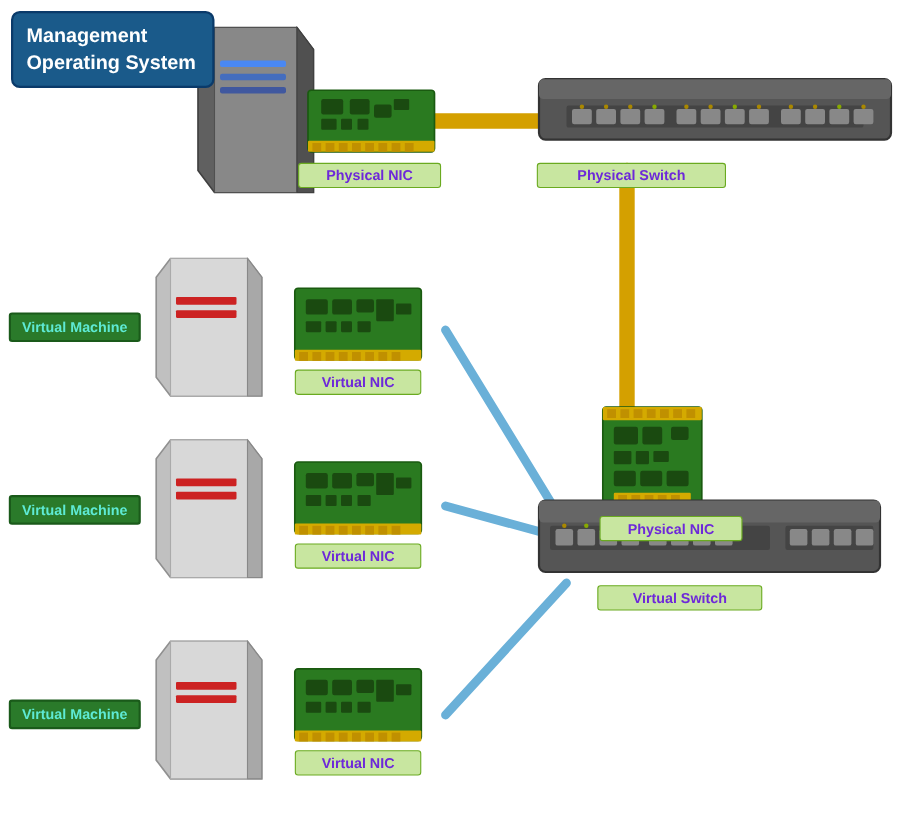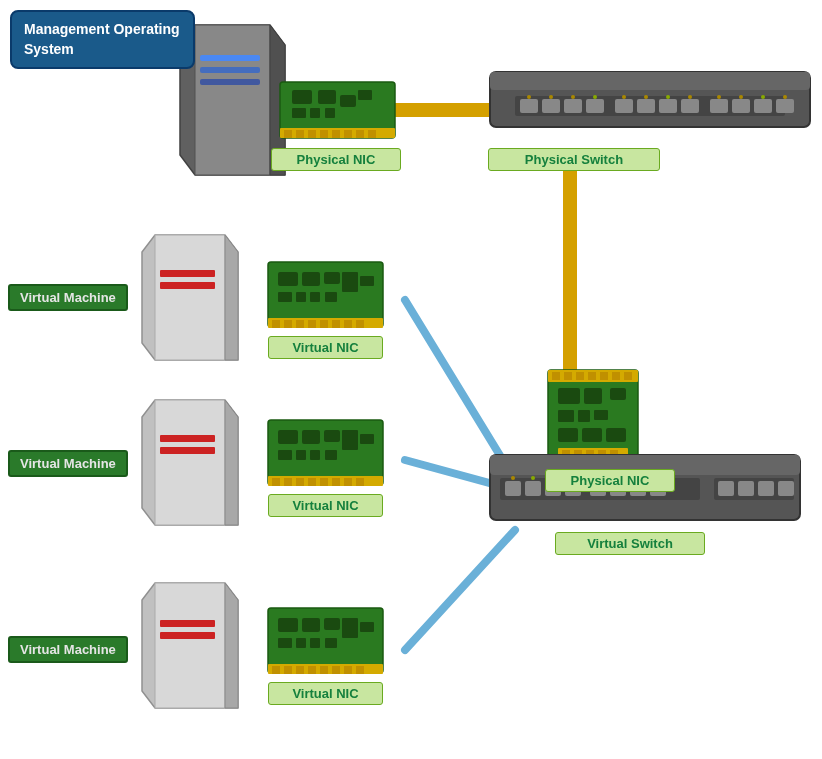--- a/index.html
+++ b/index.html
@@ -30,34 +30,34 @@
 
     
     .label-box {
       position: absolute;
       background: #d4edda;
       border: 1px solid #5a8a5a;
       border-radius: 3px;
       padding: 3px 8px;
       font-size: 13px;
       font-weight: bold;
-      color: #15803d;
+      color: #6d28d9;
       text-align: center;
       white-space: nowrap;
     }
 
     .label-green {
       background: #c8e6a0;
       border: 1.5px solid #6aaa20;
     }
 
     .label-vm {
       background: #2a7a2a;
       border: 2px solid #1a5a1a;
-      color: #e5e5e5;
+      color: #5eead4;
       font-size: 13px;
       font-weight: bold;
       padding: 4px 10px;
       border-radius: 3px;
     }
 
     .mgmt-box {
       position: absolute;
       background: #1a5a8a;
       border: 2px solid #0a3a6a;
@@ -65,21 +65,21 @@
       padding: 8px 12px;
       color: white;
       font-size: 13px;
       line-height: 1.4;
       top: 10px;
       left: 10px;
       width: 185px;
     }
     .mgmt-box .title {
       font-weight: bold;
-      font-size: 14px;
+      font-size: 18px;
     }
   </style>
 </head>
 <body>
 
 <div class="diagram-container">
 
   <svg class="lines-layer" viewBox="0 0 822 759" xmlns="http://www.w3.org/2000/svg">
 
     <line x1="395" y1="110" x2="490" y2="110" stroke="#d4a000" stroke-width="14" stroke-linecap="round"></line>
@@ -291,21 +291,21 @@
   <div class="mgmt-box">
     <div class="title">Management Operating System</div>
   </div>
 
   <div class="label-box label-green" style="left:271px; top:148px; width:130px;">Physical NIC</div>
 
   <div class="label-box label-green" style="left:488px; top:148px; width:172px;">Physical Switch</div>
 
   <div class="label-box label-green" style="left:545px; top:469px; width:130px;">Physical NIC</div>
 
-  <div class="label-box label-green" style="left:543px; top:532px; width:150px;margin-left:12px;">Virtual Switch</div>
+  <div class="label-box label-green" style="left:543px; top:532px; width:150px;">Virtual Switch</div>
 
   <div class="label-box label-green" style="left:268px; top:336px; width:115px;">Virtual NIC</div>
 
   <div class="label-box label-green" style="left:268px; top:494px; width:115px;">Virtual NIC</div>
 
   <div class="label-box label-green" style="left:268px; top:682px; width:115px;">Virtual NIC</div>
 
   <div class="label-vm" style="position:absolute; left:8px; top:284px;">Virtual Machine</div>
 
   <div class="label-vm" style="position:absolute; left:8px; top:450px;">Virtual Machine</div>

